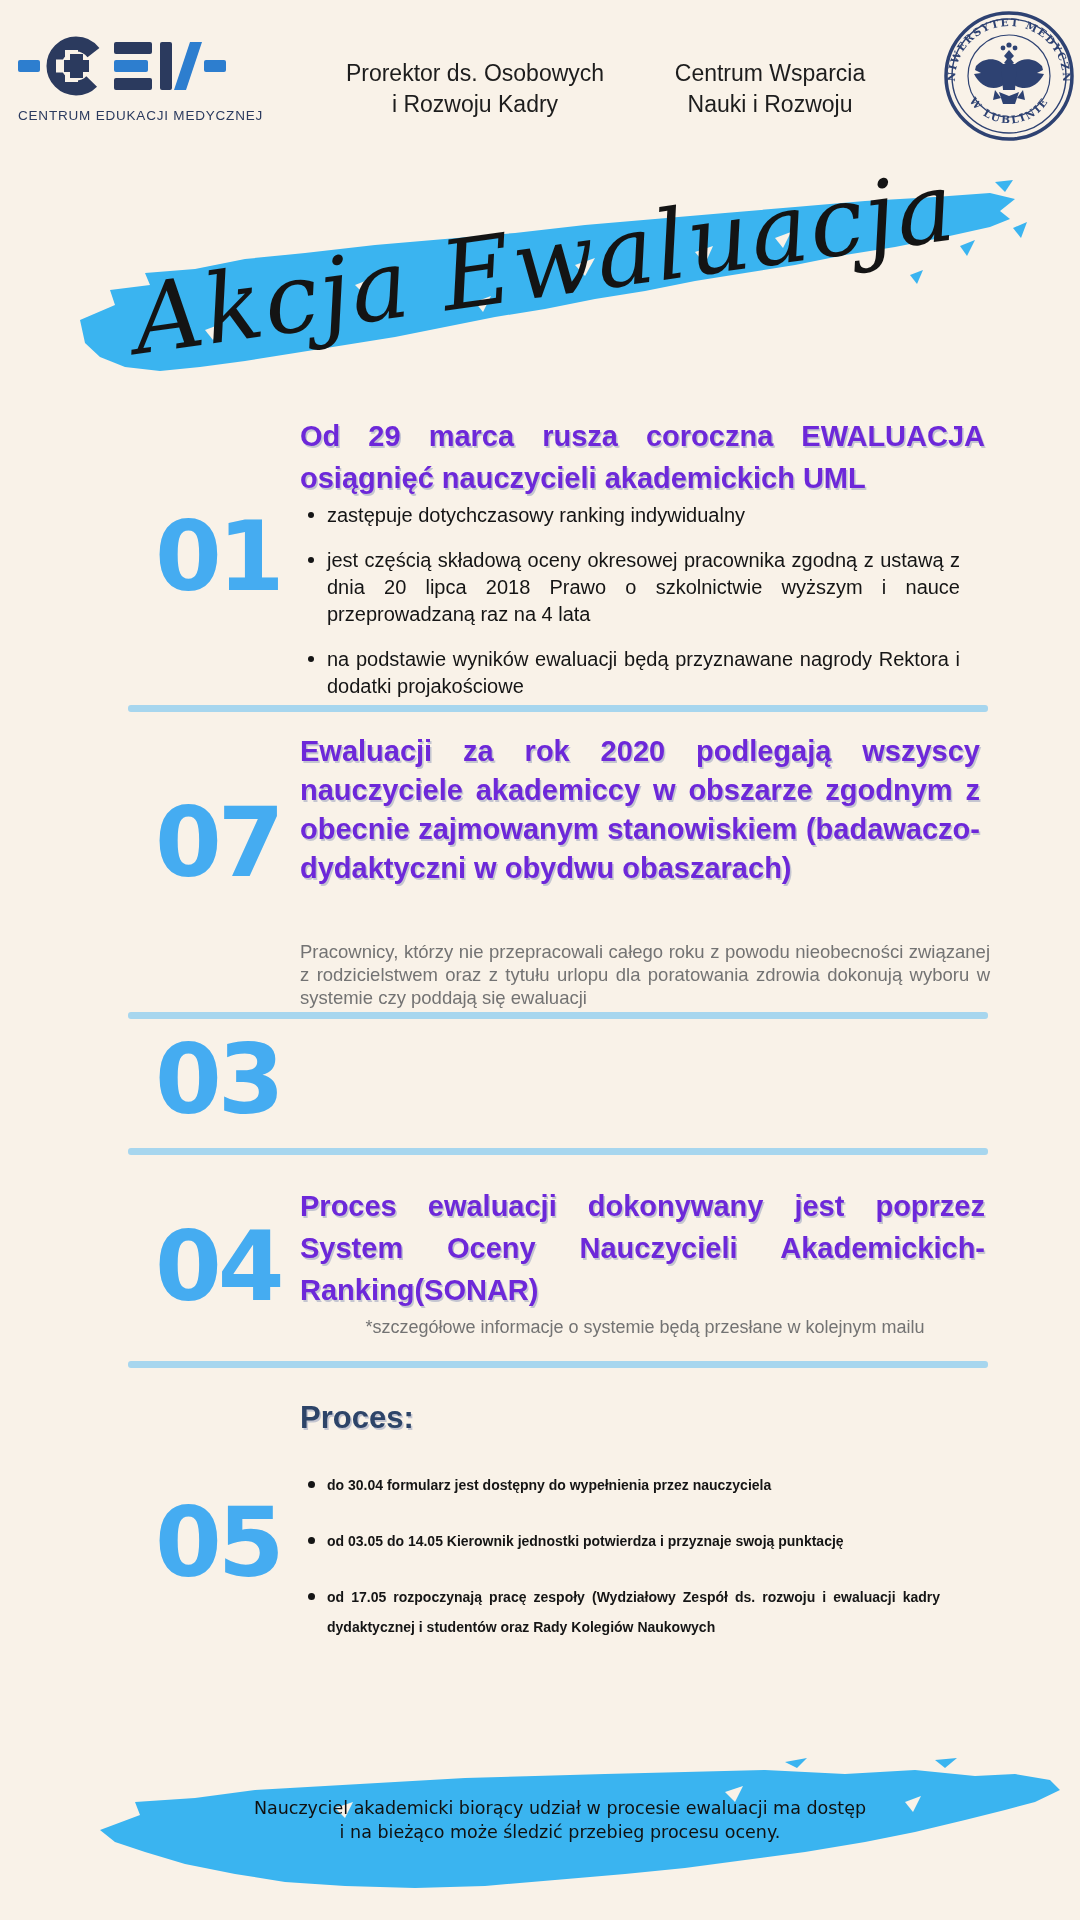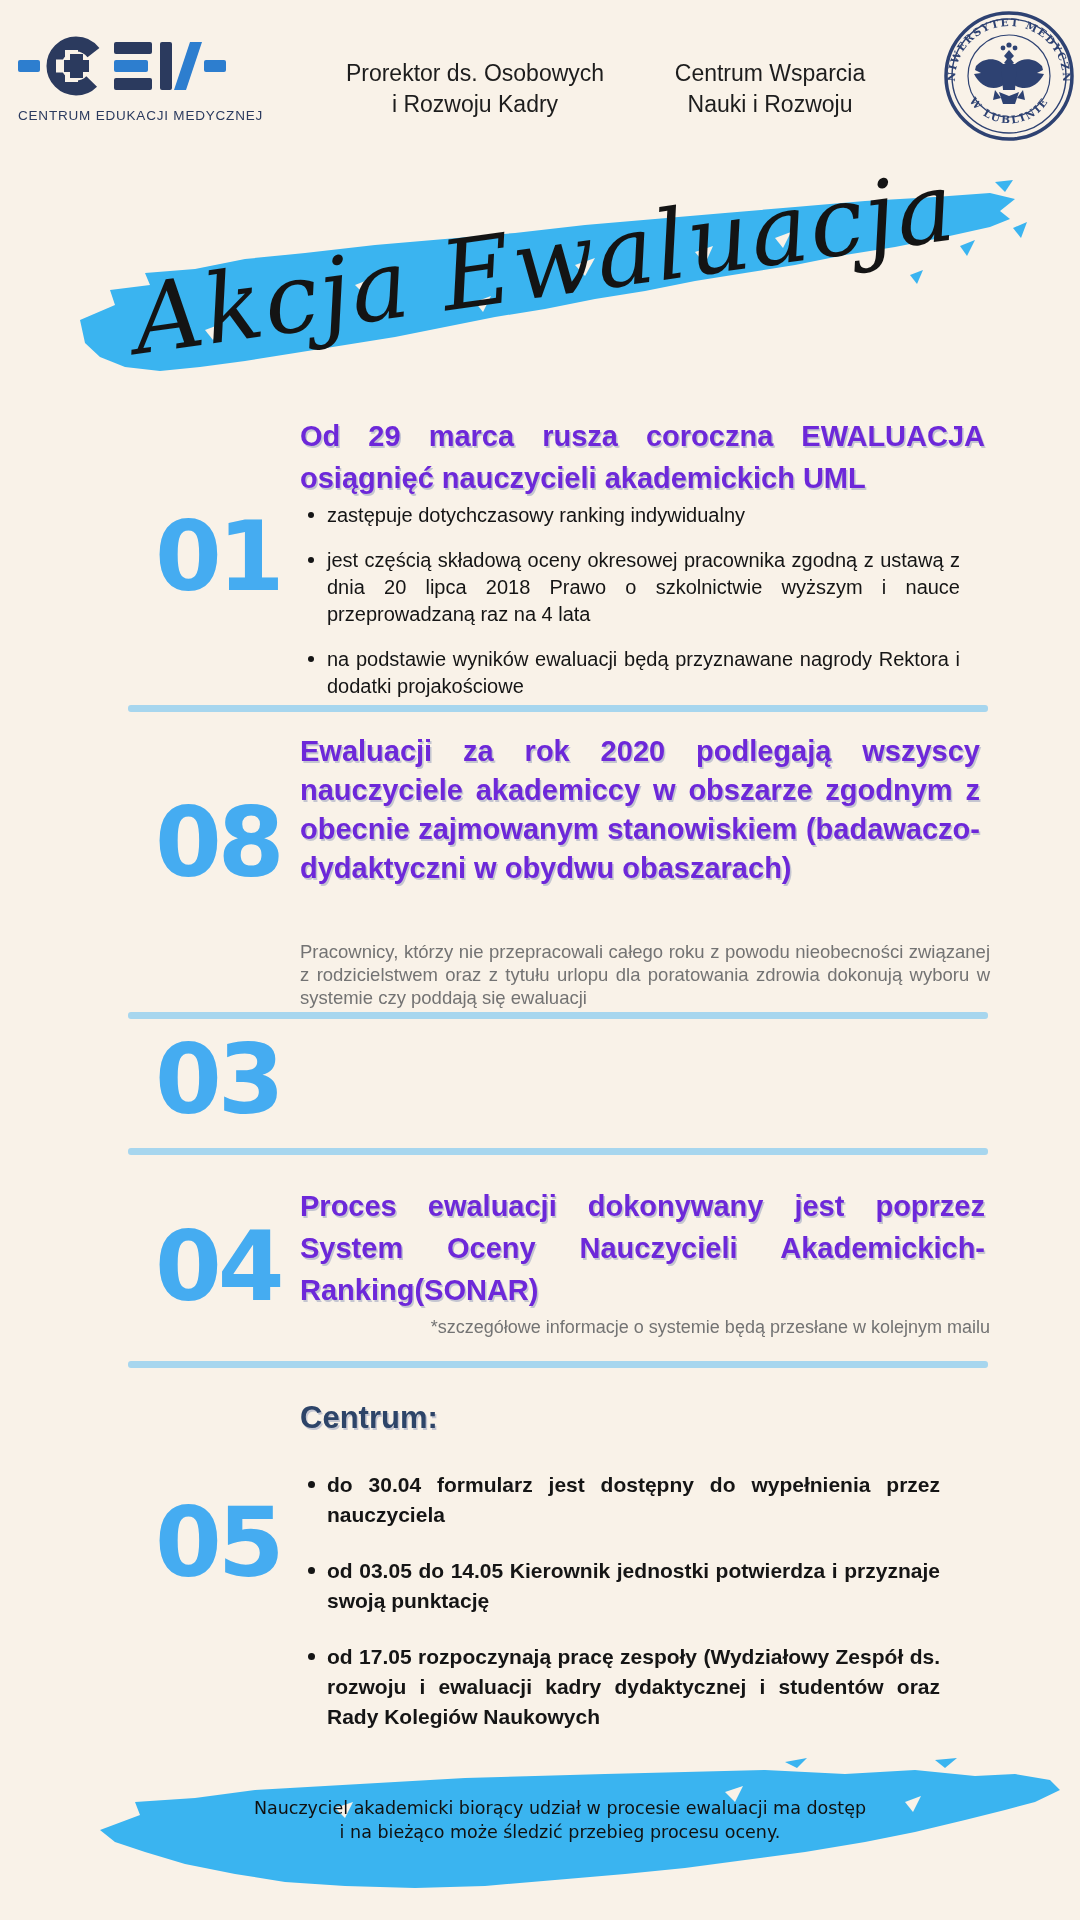--- a/index.html
+++ b/index.html
@@ -38,21 +38,21 @@
   .blk-note{
     position:absolute; left:300px; width:690px;
     font-size:18.5px; line-height:23px; text-align:justify; color:#737373;
   }
   ul.bul{position:absolute; left:300px; margin:0; padding:0; list-style:none;}
   ul.bul li{position:relative; padding-left:27px; text-align:justify;}
   ul.bul li::before{content:""; position:absolute; left:8px; top:10px; width:6px; height:6px;
     border-radius:50%; background:#151515;}
   ul.bul-1{top:502px; width:660px; font-size:20px; line-height:27px;}
   ul.bul-1 li + li{margin-top:18px;}
-  ul.bul-5{top:1470px; width:640px; font-size:21px; line-height:30px; font-weight:bold;}
+  ul.bul-5{top:1470px; width:640px; font-size:14px; line-height:30px; font-weight:bold;}
   ul.bul-5 li + li{margin-top:26px;}
   ul.bul-5 li::before{top:11px; width:7px; height:7px;}
   .terminy{position:absolute; left:300px; top:1400px; font-size:31px; font-weight:bold;
     color:#2d4468; text-shadow:1.5px 1.5px 0 rgba(130,142,180,.45);}
   .divider{position:absolute; left:128px; width:860px; height:7px; border-radius:3px; background:#a7d6ee;}
   
   .footer-svg{position:absolute; left:85px; top:1758px; width:990px; height:145px;}
   .footer-text{
     position:absolute; left:120px; top:1796px; width:880px;
     font-family:"DejaVu Sans", sans-serif; font-weight:400;
@@ -147,35 +147,35 @@
 
   <div class="bignum" style="top:512px">01</div>
   <div class="navy-h" style="top:415px">Od 29 marca rusza coroczna EWALUACJA osiągnięć nauczycieli akademickich UML</div>
   <ul class="bul bul-1">
     <li>zastępuje dotychczasowy ranking indywidualny</li>
     <li>jest częścią składową oceny okresowej pracownika zgodną z ustawą z dnia 20 lipca 2018 Prawo o szkolnictwie wyższym i nauce przeprowadzaną raz na 4 lata</li>
     <li>na podstawie wyników ewaluacji będą przyznawane nagrody Rektora i dodatki projakościowe</li>
   </ul>
   <div class="divider" style="top:705px"></div>
 
-  <div class="bignum" style="top:798px">08</div>
+  <div class="bignum" style="top:798px">07</div>
   <div class="navy-h" style="top:732px; line-height:39px; width:680px">Ewaluacji za rok 2020 podlegają wszyscy nauczyciele akademiccy w obszarze zgodnym z obecnie zajmowanym stanowiskiem (badawaczo-dydaktyczni w obydwu obaszarach)</div>
   <div class="blk-note" style="top:940px">Pracownicy, którzy nie przepracowali całego roku z powodu nieobecności związanej z rodzicielstwem oraz z tytułu urlopu dla poratowania zdrowia dokonują wyboru w systemie czy poddają się ewaluacji</div>
   <div class="divider" style="top:1012px"></div>
 
   <div class="bignum" style="top:1035px">03</div>
   <div class="divider" style="top:1148px"></div>
 
   <div class="bignum" style="top:1222px">04</div>
   <div class="navy-h" style="top:1185px">Proces ewaluacji dokonywany jest poprzez System Oceny Nauczycieli Akademickich-Ranking(SONAR)</div>
-  <div class="blk-note" style="top:1316px; font-size:18px; text-align:right">*szczegółowe informacje o systemie będą przesłane w kolejnym mailu</div>
+  <div class="blk-note" style="top:1316px; font-size:18px; text-align:center">*szczegółowe informacje o systemie będą przesłane w kolejnym mailu</div>
   <div class="divider" style="top:1361px"></div>
 
   <div class="bignum" style="top:1498px">05</div>
-  <div class="terminy">Centrum:</div>
+  <div class="terminy">Proces:</div>
   <ul class="bul bul-5">
     <li>do 30.04 formularz jest dostępny do wypełnienia przez nauczyciela</li>
     <li>od 03.05 do 14.05 Kierownik jednostki potwierdza i przyznaje swoją punktację</li>
     <li>od 17.05 rozpoczynają pracę zespoły (Wydziałowy Zespół ds. rozwoju i ewaluacji kadry dydaktycznej i studentów oraz Rady Kolegiów Naukowych</li>
   </ul>
 
   <svg class="footer-svg" viewBox="0 0 990 145">
     <polygon fill="#3ab4f0" points="
       15,72 55,57 50,44 110,40 170,32 240,28 310,24 380,20 450,18 520,16
       600,14 680,12 760,16 830,12 890,18 930,16 965,22 975,32 950,44 920,52

